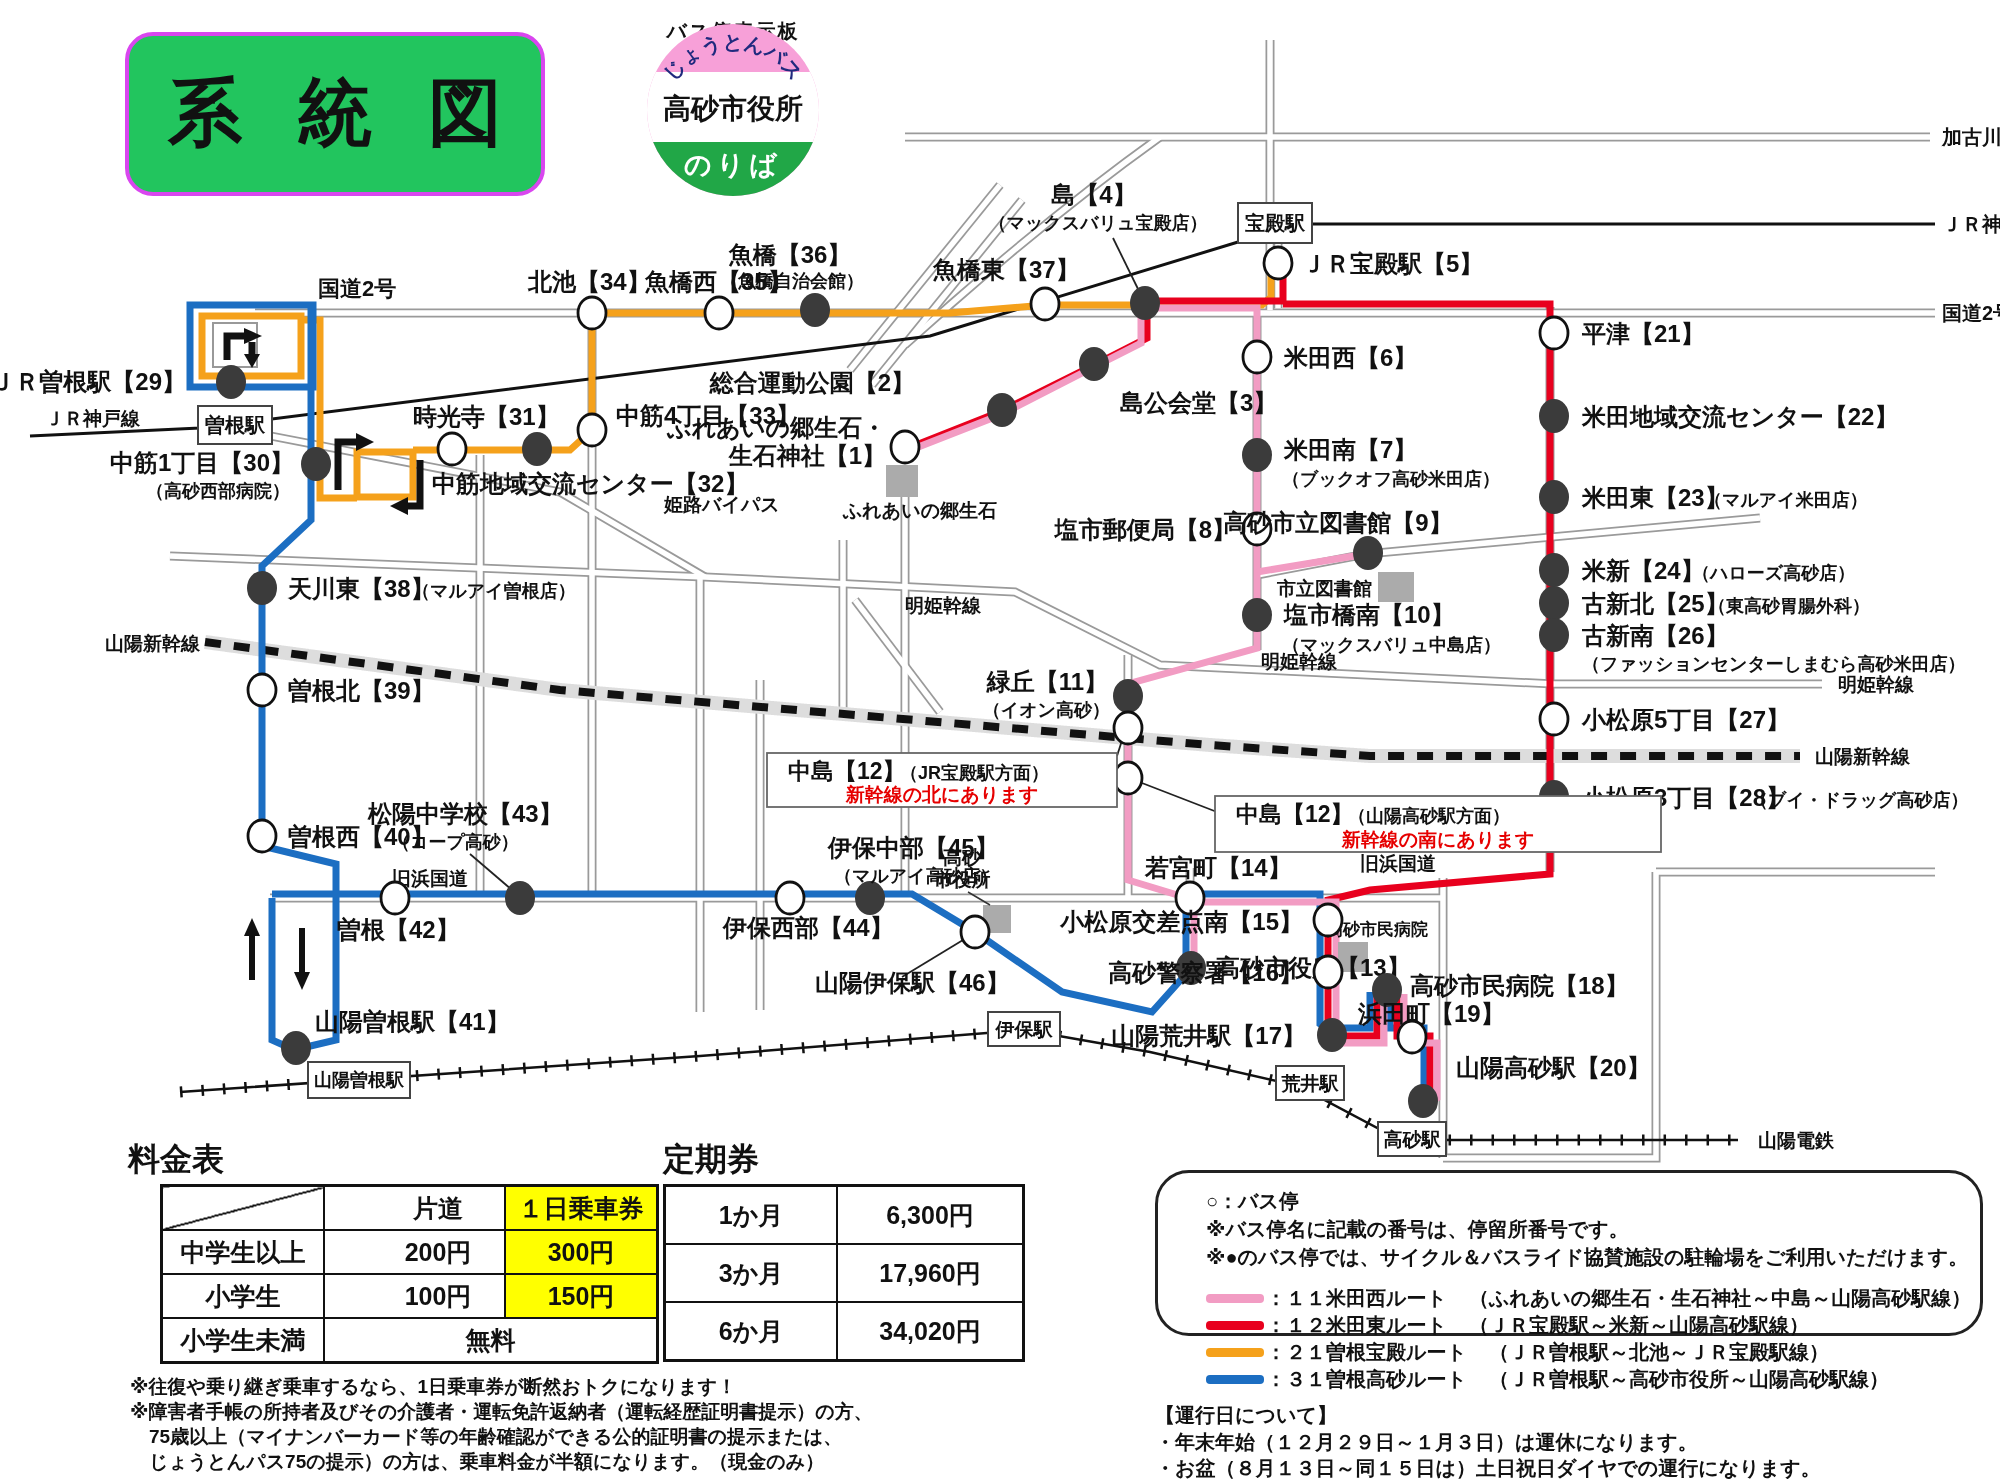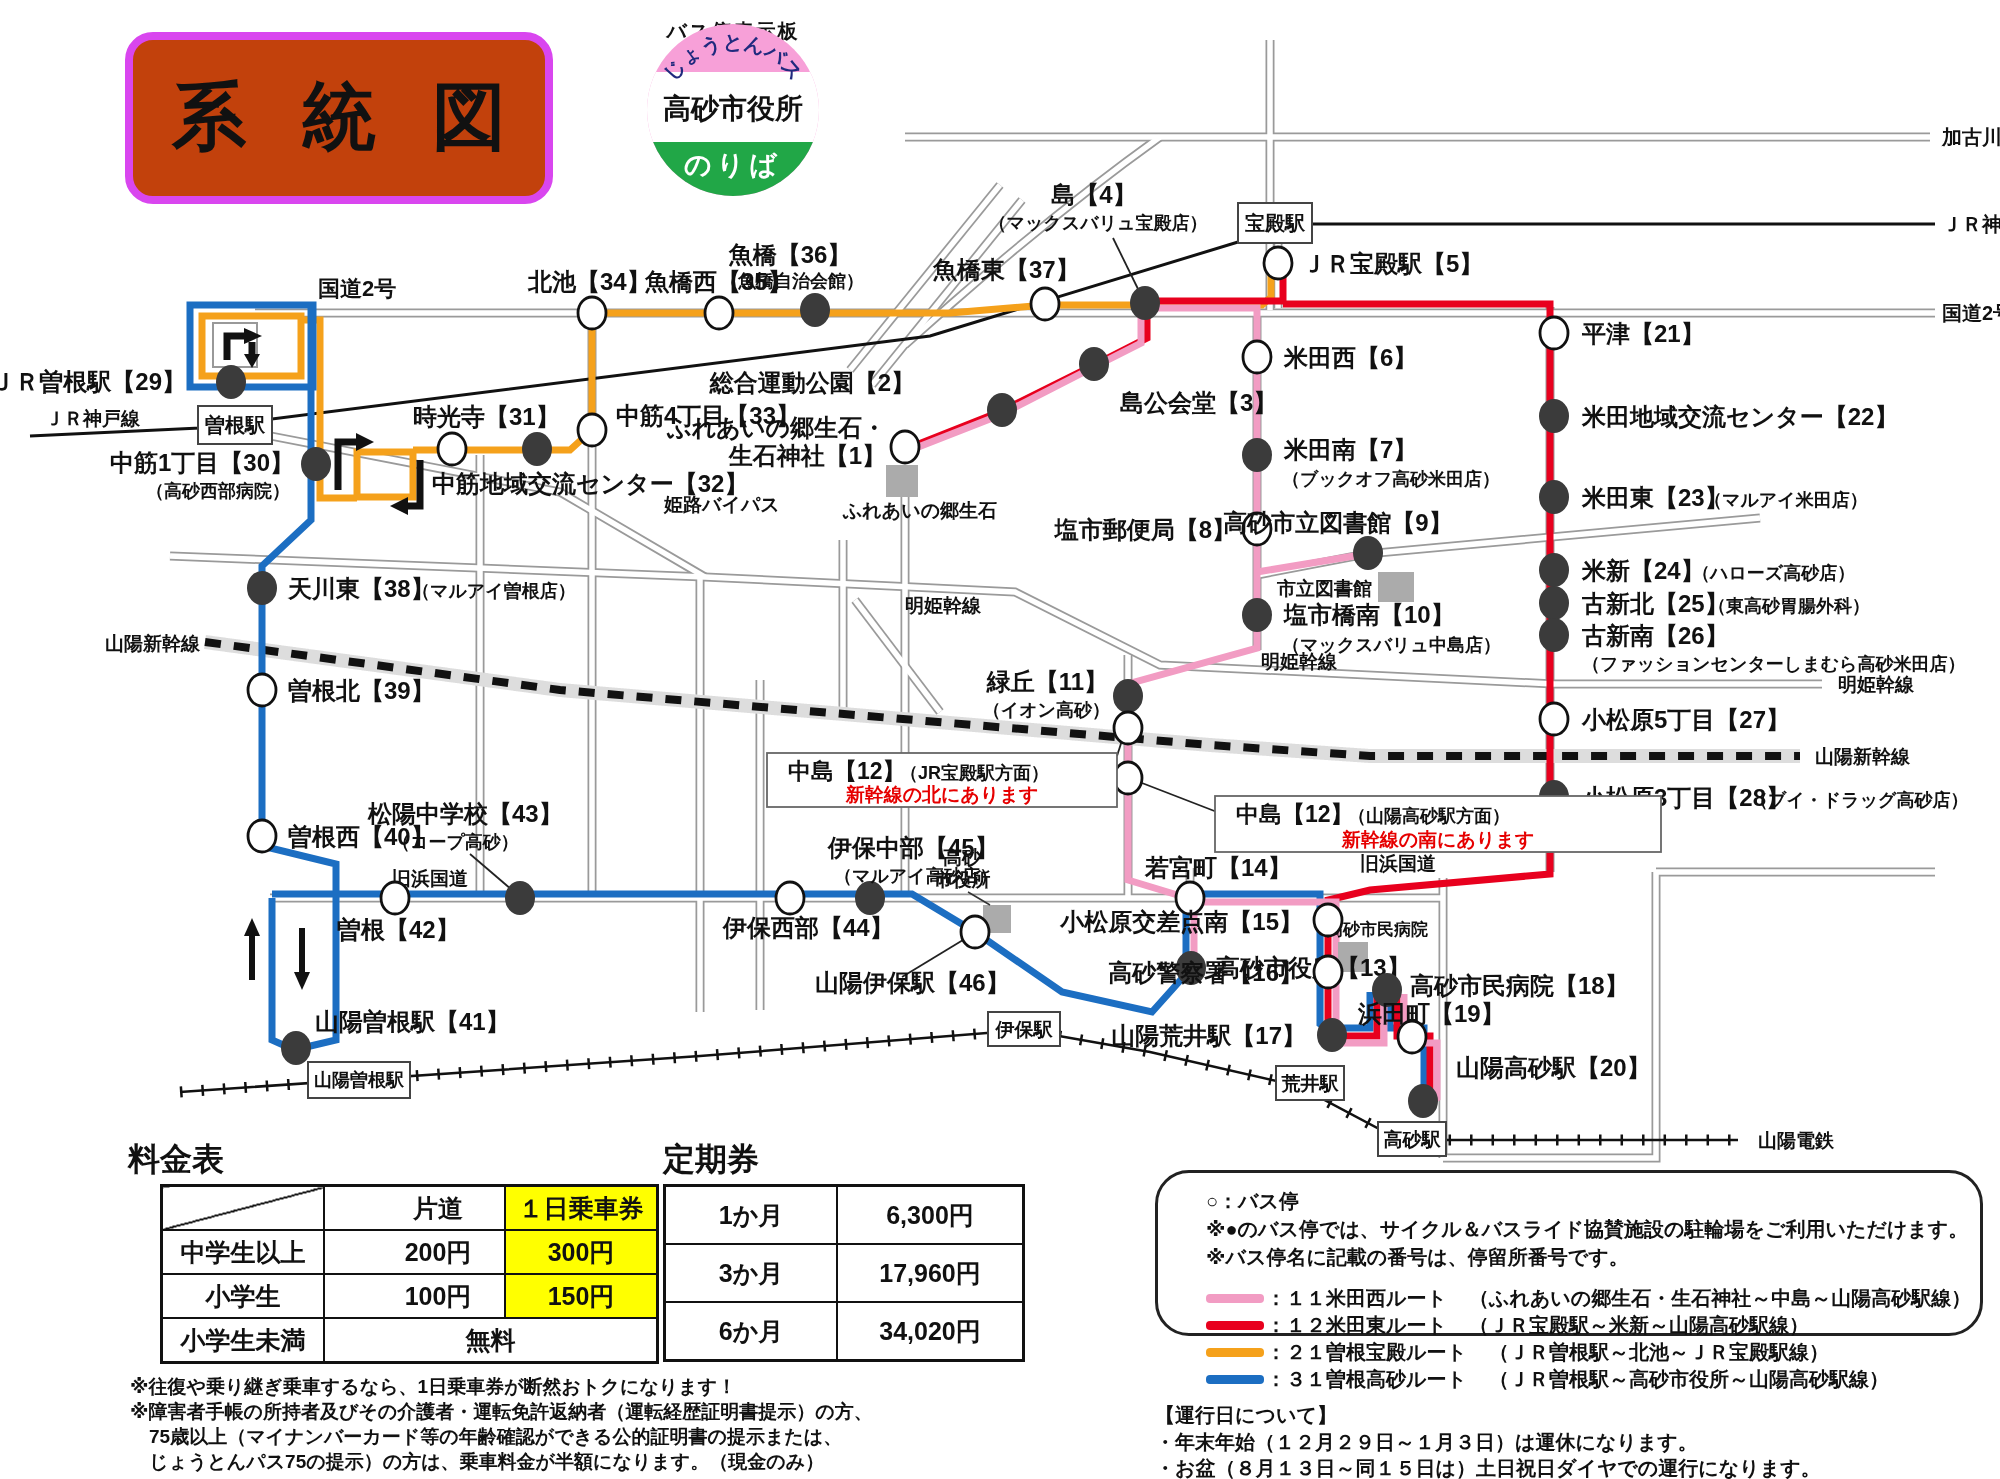--- a/index.html
+++ b/index.html
@@ -1,22 +1,22 @@
 <!DOCTYPE html>
 <html><head>
 <meta charset="utf-8">
 <style>
   html,body{margin:0;padding:0;background:#fff;}
   .stage{position:relative;width:2000px;height:1479px;background:#fff;overflow:hidden;
          font-family:"Liberation Sans","DejaVu Sans",sans-serif;color:#111;}
   svg{position:absolute;left:0;top:0;}
   .abs{position:absolute;}
   
-  .title-box{left:125px;top:32px;width:412px;height:156px;border:8px solid #d946ef;border-radius:28px;
-             display:flex;align-items:center;justify-content:center;background:#c2410c;}
+  .title-box{left:125px;top:32px;width:412px;height:156px;border:4px solid #d946ef;border-radius:28px;
+             display:flex;align-items:center;justify-content:center;background:#22c55e;}
   .title-box span{font-size:74px;font-weight:800;letter-spacing:56px;padding-left:56px;white-space:nowrap;}
   
   .badge-wrap{left:638px;top:14px;width:190px;text-align:center;}
   .badge-caption{margin-top:4px;font-size:20px;font-weight:700;letter-spacing:2px;}
   
   .sec-title{font-size:32px;font-weight:800;}
   table{border-collapse:collapse;background:#fff;}
   .fare-table{position:absolute;left:160px;top:1184px;}
   .fare-table td{border:2.5px solid #111;text-align:center;font-size:25px;font-weight:700;height:40px;}
   .fare-table{border:3px solid #111;}
@@ -409,22 +409,22 @@
     </tr>
     <tr>
       <td class="c1">6か月</td>
       <td class="c2">34,020円</td>
     </tr>
   </tbody>
     </table>
 
   <div class="abs legend-box">
     <div class="legend-line">○：バス停</div>
+    <div class="legend-line">※バス停名に記載の番号は、停留所番号です。</div>
     <div class="legend-line">※●のバス停では、サイクル＆バスライド協賛施設の駐輪場をご利用いただけます。</div>
-    <div class="legend-line">※バス停名に記載の番号は、停留所番号です。</div>
     <div class="legend-routes" id="legend-routes">
         <div class="legend-route">
           <span class="swatch" style="background: rgb(242, 156, 195);"></span>
           <span>：１１米田西ルート</span>
           <span class="desc">（ふれあいの郷生石・生石神社～中島～山陽高砂駅線）</span>
         </div>
         <div class="legend-route">
           <span class="swatch" style="background: rgb(232, 0, 30);"></span>
           <span>：１２米田東ルート</span>
           <span class="desc">（ＪＲ宝殿駅～米新～山陽高砂駅線）</span>

